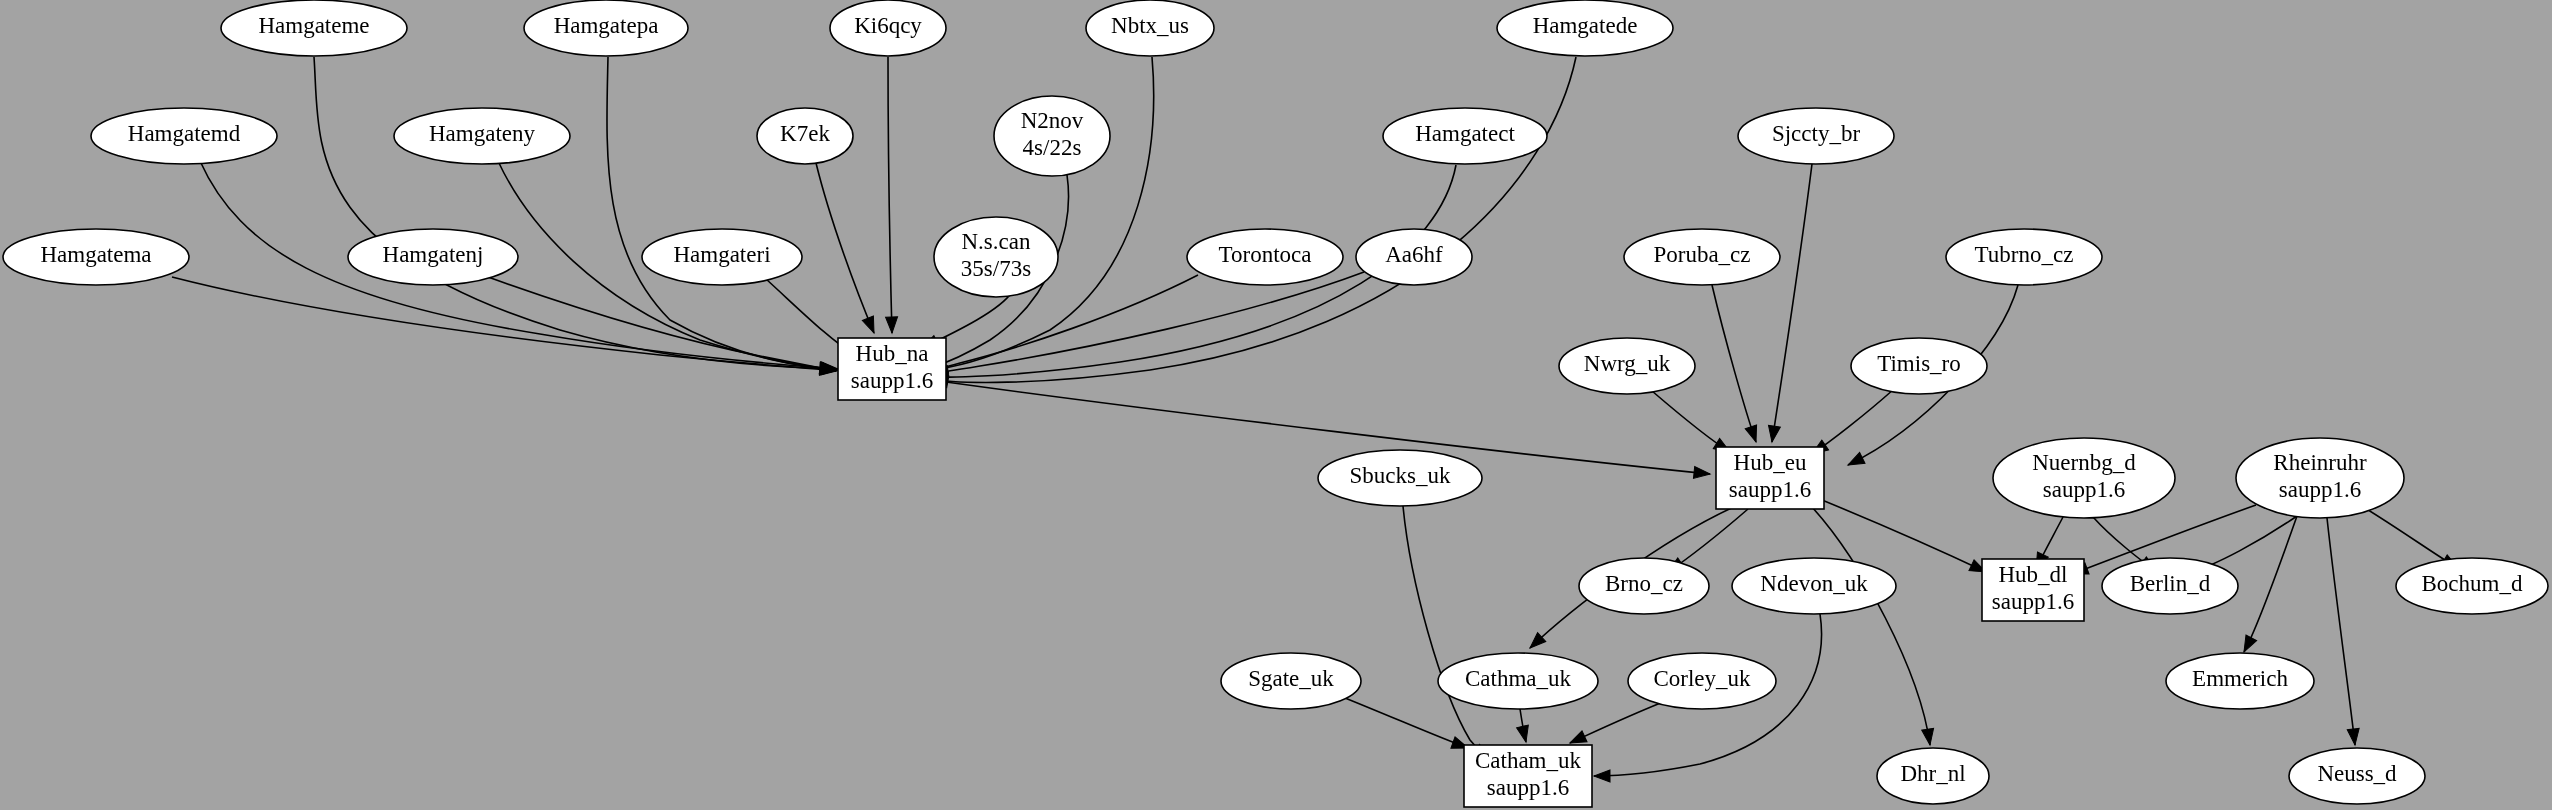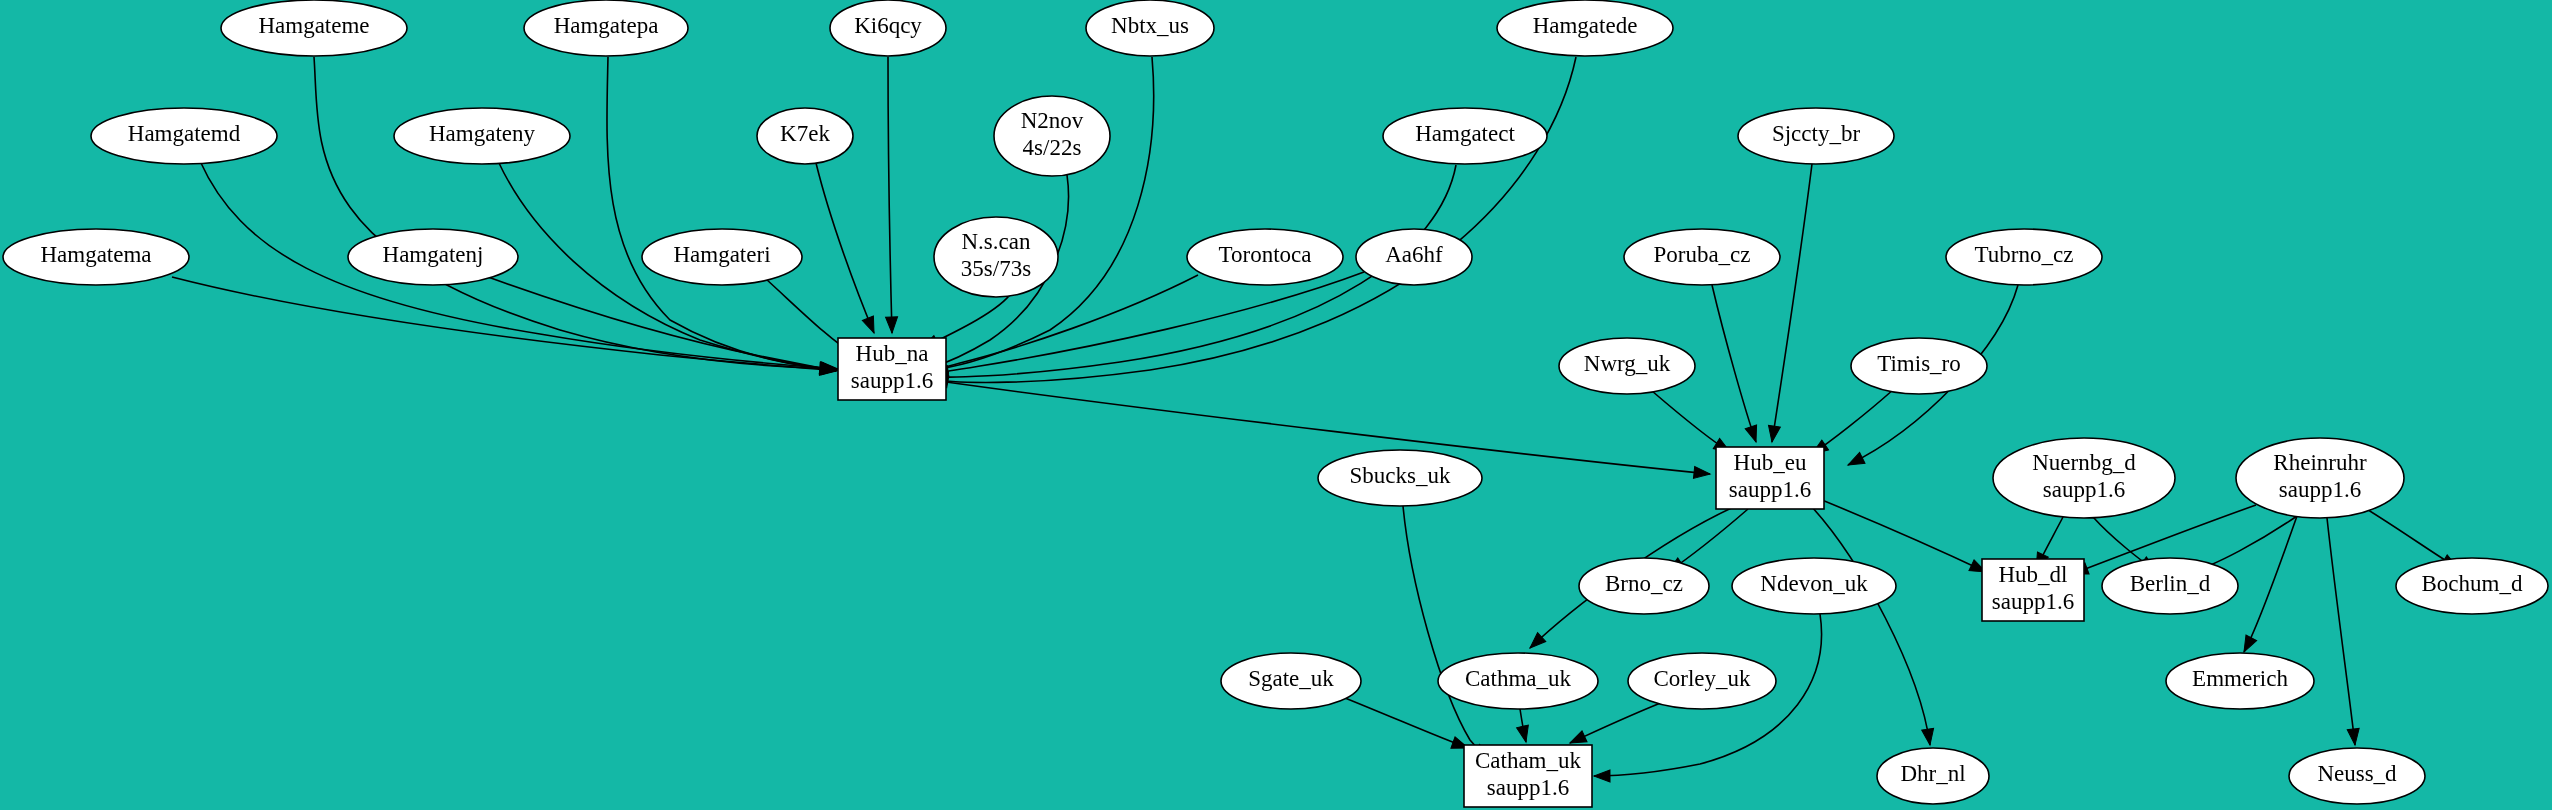--- a/index.html
+++ b/index.html
@@ -4,21 +4,21 @@
 <style>
   html, body {
     margin: 0;
     padding: 0;
     background: #ffffff;
   }
   #graph-root {
     position: relative;
     width: 2552px;
     height: 810px;
-    background: #14b8a6;
+    background: #a3a3a3;
     font-family: "Liberation Serif", "DejaVu Serif", serif;
     overflow: hidden;
   }
   svg#graph-canvas {
     display: block;
     width: 2552px;
     height: 810px;
   }
   .node-shape {
     fill: #ffffff;

